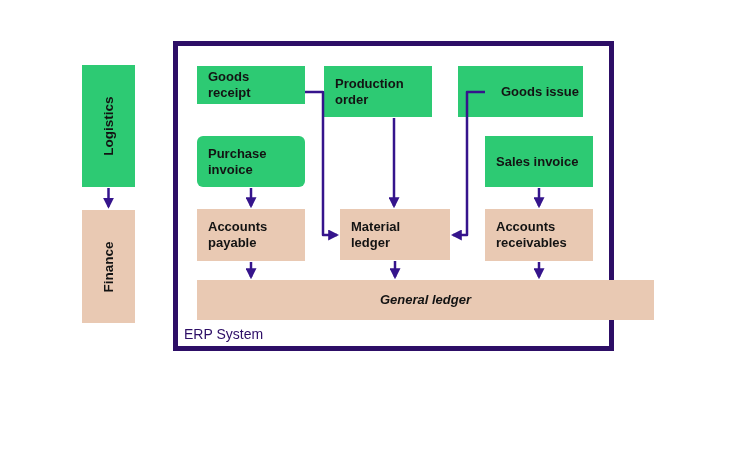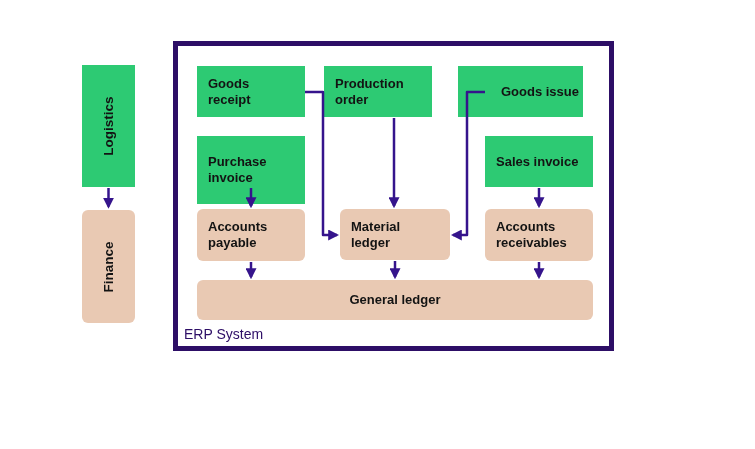--- a/index.html
+++ b/index.html
@@ -34,40 +34,40 @@
   .node{
     position:absolute;
     display:flex;align-items:center;
     box-sizing:border-box;
     padding-left:11px;padding-right:4px;
     font-size:13px;line-height:16px;font-weight:700;
     color:var(--label);
     white-space:pre-line;
   }
   .node.green{background:var(--green);}
-  .node.tan{background:var(--tan);border-radius:6px;}
+  .node.tan{background:var(--tan);}
   .node.center{justify-content:center;padding-left:0;padding-right:0;text-align:center;}
   .node.vertical{justify-content:center;padding:0;}
   .node.vertical .vlabel{
     transform:rotate(-90deg);
     white-space:nowrap;
     font-size:13.5px;
   }
   
   .n-logistics          {left:82px; top:65px; width:53px; height:122px;}
   .n-finance            {left:82px; top:210px;width:53px; height:113px;}
-  .n-goods-receipt      {left:197px;top:66px; width:108px;height:51px;}
+  .n-goods-receipt      {left:197px;top:66px; width:108px;height:38px;}
   .n-production-order   {left:324px;top:66px; width:108px;height:51px;}
   .n-goods-issue        {left:458px;top:66px; width:125px;height:51px;justify-content:flex-end;}
-  .n-purchase-invoice   {left:197px;top:136px;width:108px;height:68px;}
+  .n-purchase-invoice   {left:197px;top:136px;width:108px;height:51px;border-radius:6px;}
   .n-sales-invoice      {left:485px;top:136px;width:108px;height:51px;align-items:center;}
   .n-accounts-payable   {left:197px;top:209px;width:108px;height:52px;}
   .n-material-ledger    {left:340px;top:209px;width:110px;height:51px;}
   .n-accounts-receivables{left:485px;top:209px;width:108px;height:52px;}
-  .n-general-ledger     {left:197px;top:280px;width:396px;height:40px;}
+  .n-general-ledger     {left:197px;top:280px;width:457px;height:40px;font-style:italic;}
   svg.edges{
     position:absolute;left:0;top:0;
     width:755px;height:449px;
     pointer-events:none;
   }
   svg.edges .edge{
     fill:none;
     stroke:var(--arrow);
     stroke-width:2.5;
     stroke-linejoin:round;

